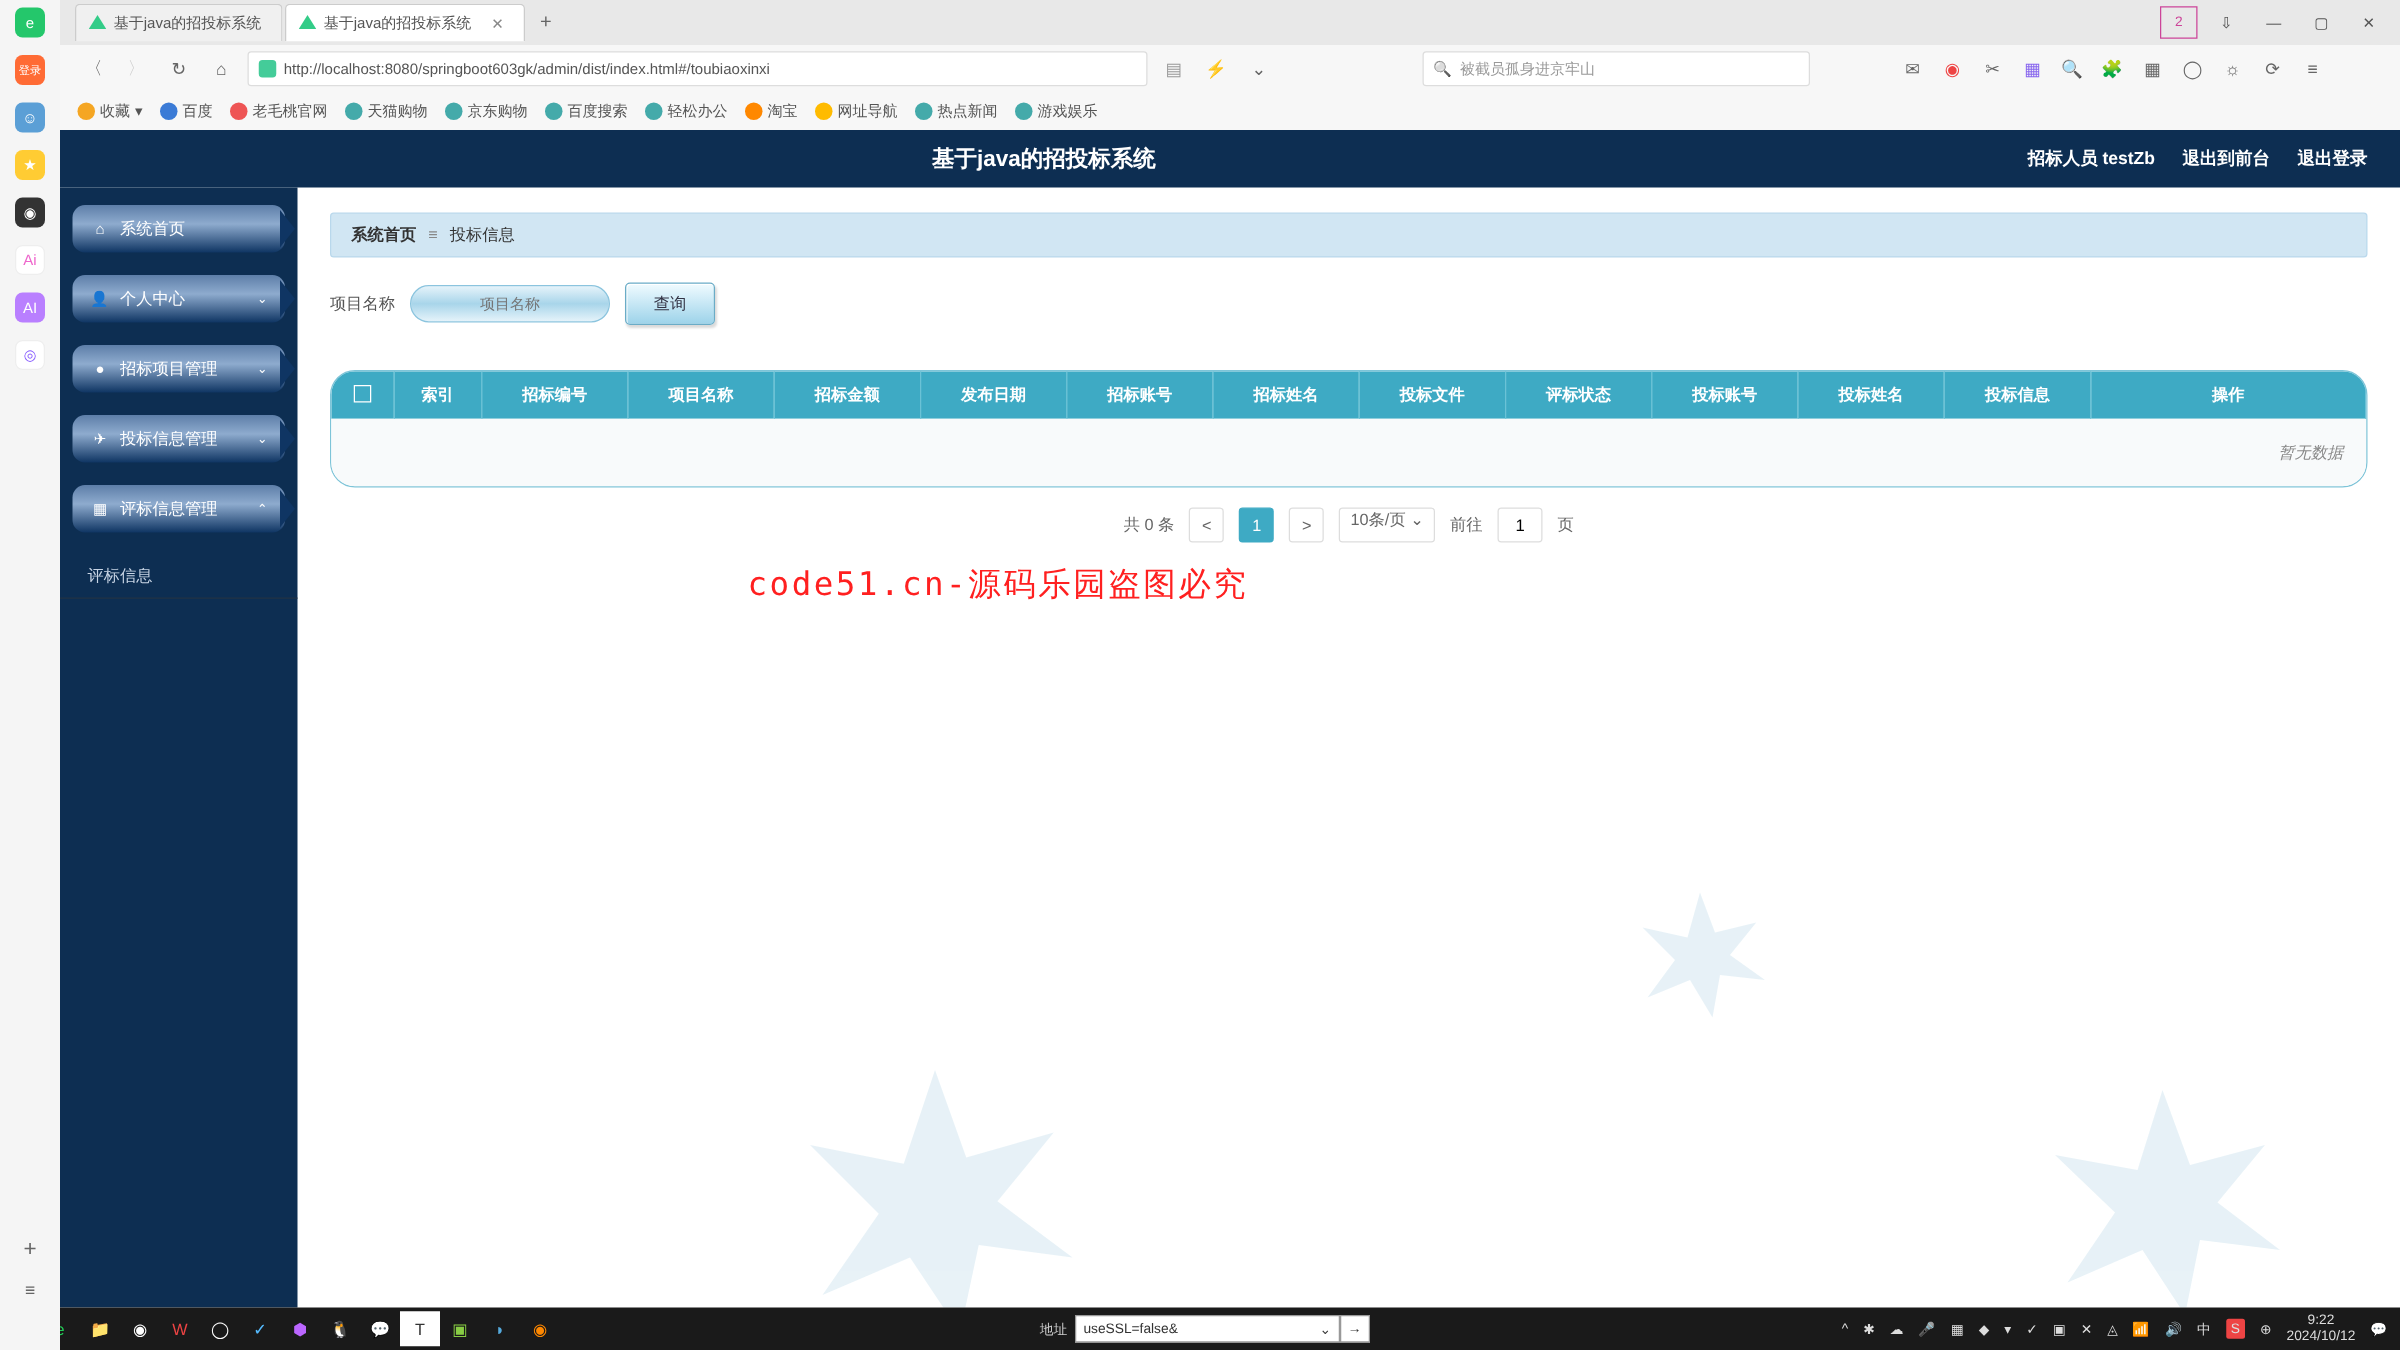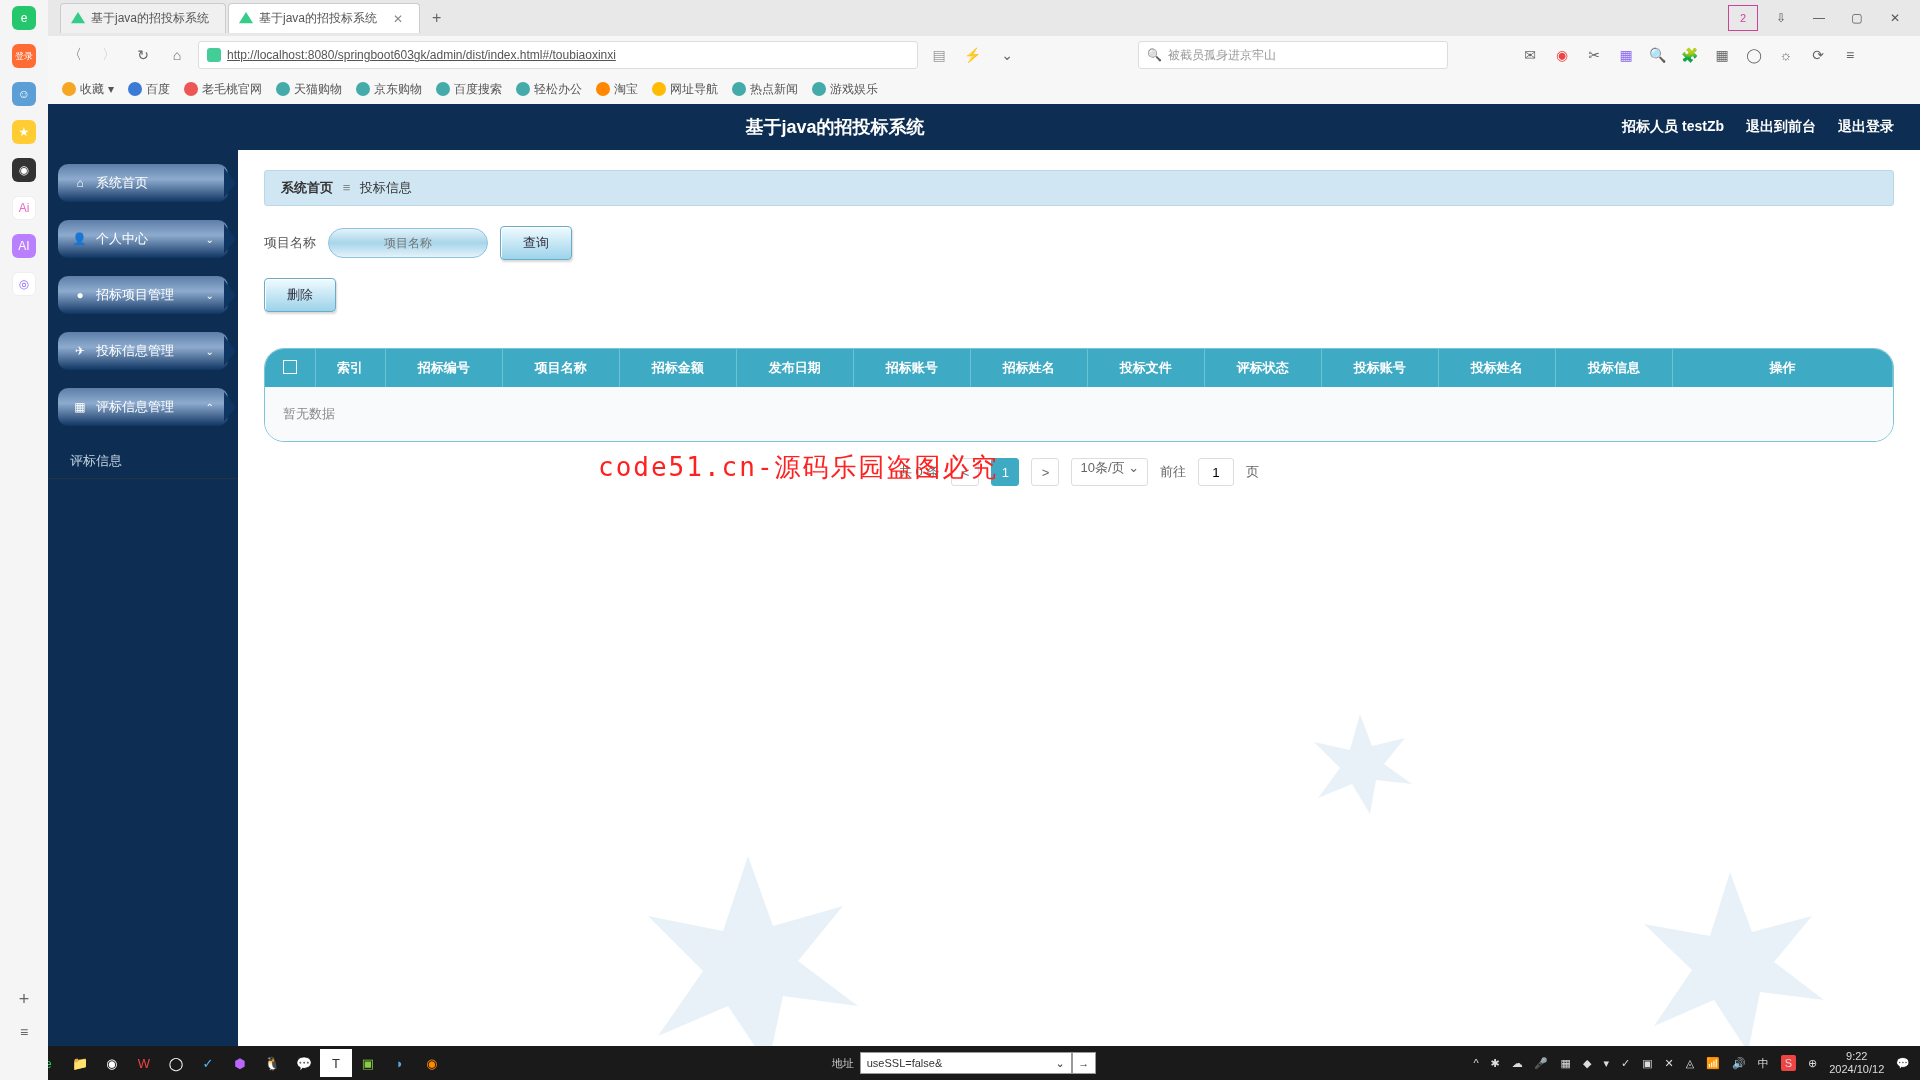--- a/index.html
+++ b/index.html
@@ -12,21 +12,21 @@
 .tab.inactive { background: #f0f0f0; }
 .tab-fav { width: 14px; height: 14px; display: inline-flex; }
 .tab-close { color: #888; font-size: 12px; margin-left: 10px; }
 .new-tab { padding: 0 10px; color: #666; font-size: 16px; }
 .win-controls { margin-left: auto; display: flex; gap: 8px; padding-right: 10px; }
 .win-controls span { width: 30px; height: 26px; display: flex; align-items: center; justify-content: center; font-size: 12px; color: #555; }
 .win-controls .badge { border: 1px solid #c49; color: #c49; font-size: 11px; }
 
 .addr-bar { height: 38px; display: flex; align-items: center; padding: 0 60px 0 62px; gap: 8px; background: #f7f7f7; }
 .nav-btn { width: 26px; height: 26px; display: flex; align-items: center; justify-content: center; color: #666; font-size: 14px; }
-.url-box { flex: 0 0 720px; height: 28px; display: flex; align-items: center; background: #fff; border: 1px solid #ddd; border-radius: 3px; padding: 0 8px; font-size: 12px; color: #555; text-decoration: underline; }
+.url-box { flex: 0 0 720px; height: 28px; display: flex; align-items: center; background: #fff; border: 1px solid #ddd; border-radius: 3px; padding: 0 8px; font-size: 12px; color: #555; }
 .url-box .shield { width: 14px; height: 14px; background: #4c9; border-radius: 3px; margin-right: 6px; }
 .search-box { flex: 0 0 310px; height: 28px; display: flex; align-items: center; background: #fff; border: 1px solid #ddd; border-radius: 3px; padding: 0 8px; font-size: 12px; color: #999; margin-left: 110px; }
 .search-box::before { content: "🔍"; font-size: 12px; margin-right: 6px; filter: grayscale(1); }
 .toolbar-icons { margin-left: auto; display: flex; gap: 12px; }
 .toolbar-icons span { width: 20px; height: 20px; display: flex; align-items: center; justify-content: center; font-size: 14px; color: #666; }
 
 .bookmark-bar { height: 30px; display: flex; align-items: center; padding-left: 62px; gap: 14px; font-size: 12px; background: #f7f7f7; }
 .bookmark-bar .bm { display: flex; align-items: center; gap: 4px; color: #555; justify-content: center; }
 .bm-ico { width: 14px; height: 14px; border-radius: 50%; display: inline-block; }
 
@@ -59,21 +59,21 @@
 .search-row label { font-size: 13px; color: #555; }
 .pill-input { width: 160px; height: 30px; border-radius: 15px; background: linear-gradient(180deg, #e5f3fa, #a8d5ea, #e5f3fa); border: 1px solid #8bc4de; text-align: center; color: #6a8; font-size: 12px; }
 .btn-raised { padding: 7px 22px; background: linear-gradient(180deg, #f0fbff, #9dd3ea); border: 1px solid #6aacc7; border-radius: 4px; font-size: 13px; color: #334; box-shadow: 1px 1px 0 #fff inset, 1px 2px 2px rgba(0,0,0,0.15); }
 .action-row { margin-top: 18px; }
 
 .table-wrap { margin-top: 36px; border: 1px solid #7ec4d8; border-radius: 20px; overflow: hidden; }
 .table { width: 100%; border-collapse: collapse; }
 .table th { background: #3eaac4; color: #fff; font-size: 13px; font-weight: bold; padding: 10px 6px; border-right: 1px solid #6bc2d6; }
 .table th:first-child { width: 50px; }
 .table .cb { width: 14px; height: 14px; border: 1px solid #fff; display: inline-block; }
-.table-empty { text-align: left; padding: 18px; color: #888; font-size: 13px; background: #f8fafb; }
+.table-empty { text-align: right; padding: 18px; color: #888; font-size: 13px; background: #f8fafb; font-style: italic; }
 
 .pagination { margin-top: 16px; display: flex; align-items: center; justify-content: center; gap: 12px; font-size: 13px; color: #666; }
 .page-btn { width: 28px; height: 28px; border: 1px solid #ddd; border-radius: 3px; display: flex; align-items: center; justify-content: center; background: #fff; }
 .page-btn.active { background: #3eaac4; color: #fff; border-color: #3eaac4; }
 .page-select { height: 28px; border: 1px solid #ddd; border-radius: 3px; padding: 0 8px; background: #fff; }
 .page-input { width: 36px; height: 28px; border: 1px solid #ddd; border-radius: 3px; text-align: center; }
 
 .watermark { position: absolute; left: 360px; top: 300px; color: #ff2020; font-size: 26px; letter-spacing: 2px; font-family: "SimHei", monospace; }
 
 .bg-deco { position: absolute; opacity: 0.18; pointer-events: none; }
@@ -246,23 +246,20 @@
       <div class="breadcrumb">
         <strong>系统首页</strong>
         <span class="sep">≡</span>
         <span>投标信息</span>
       </div>
 
       <div class="search-row">
         <label>项目名称</label>
         <input class="pill-input" placeholder="项目名称" style="">
         <button class="btn-raised">查询</button>
-      </div>
-      <div class="action-row">
-        <button class="btn-raised">删除</button>
       </div>
 
       <div class="table-wrap">
         <table class="table">
           <thead>
               <tr>
             <th><span class="cb"></span></th>
             <th>索引</th>
             <th>招标编号</th>
             <th>项目名称</th>

